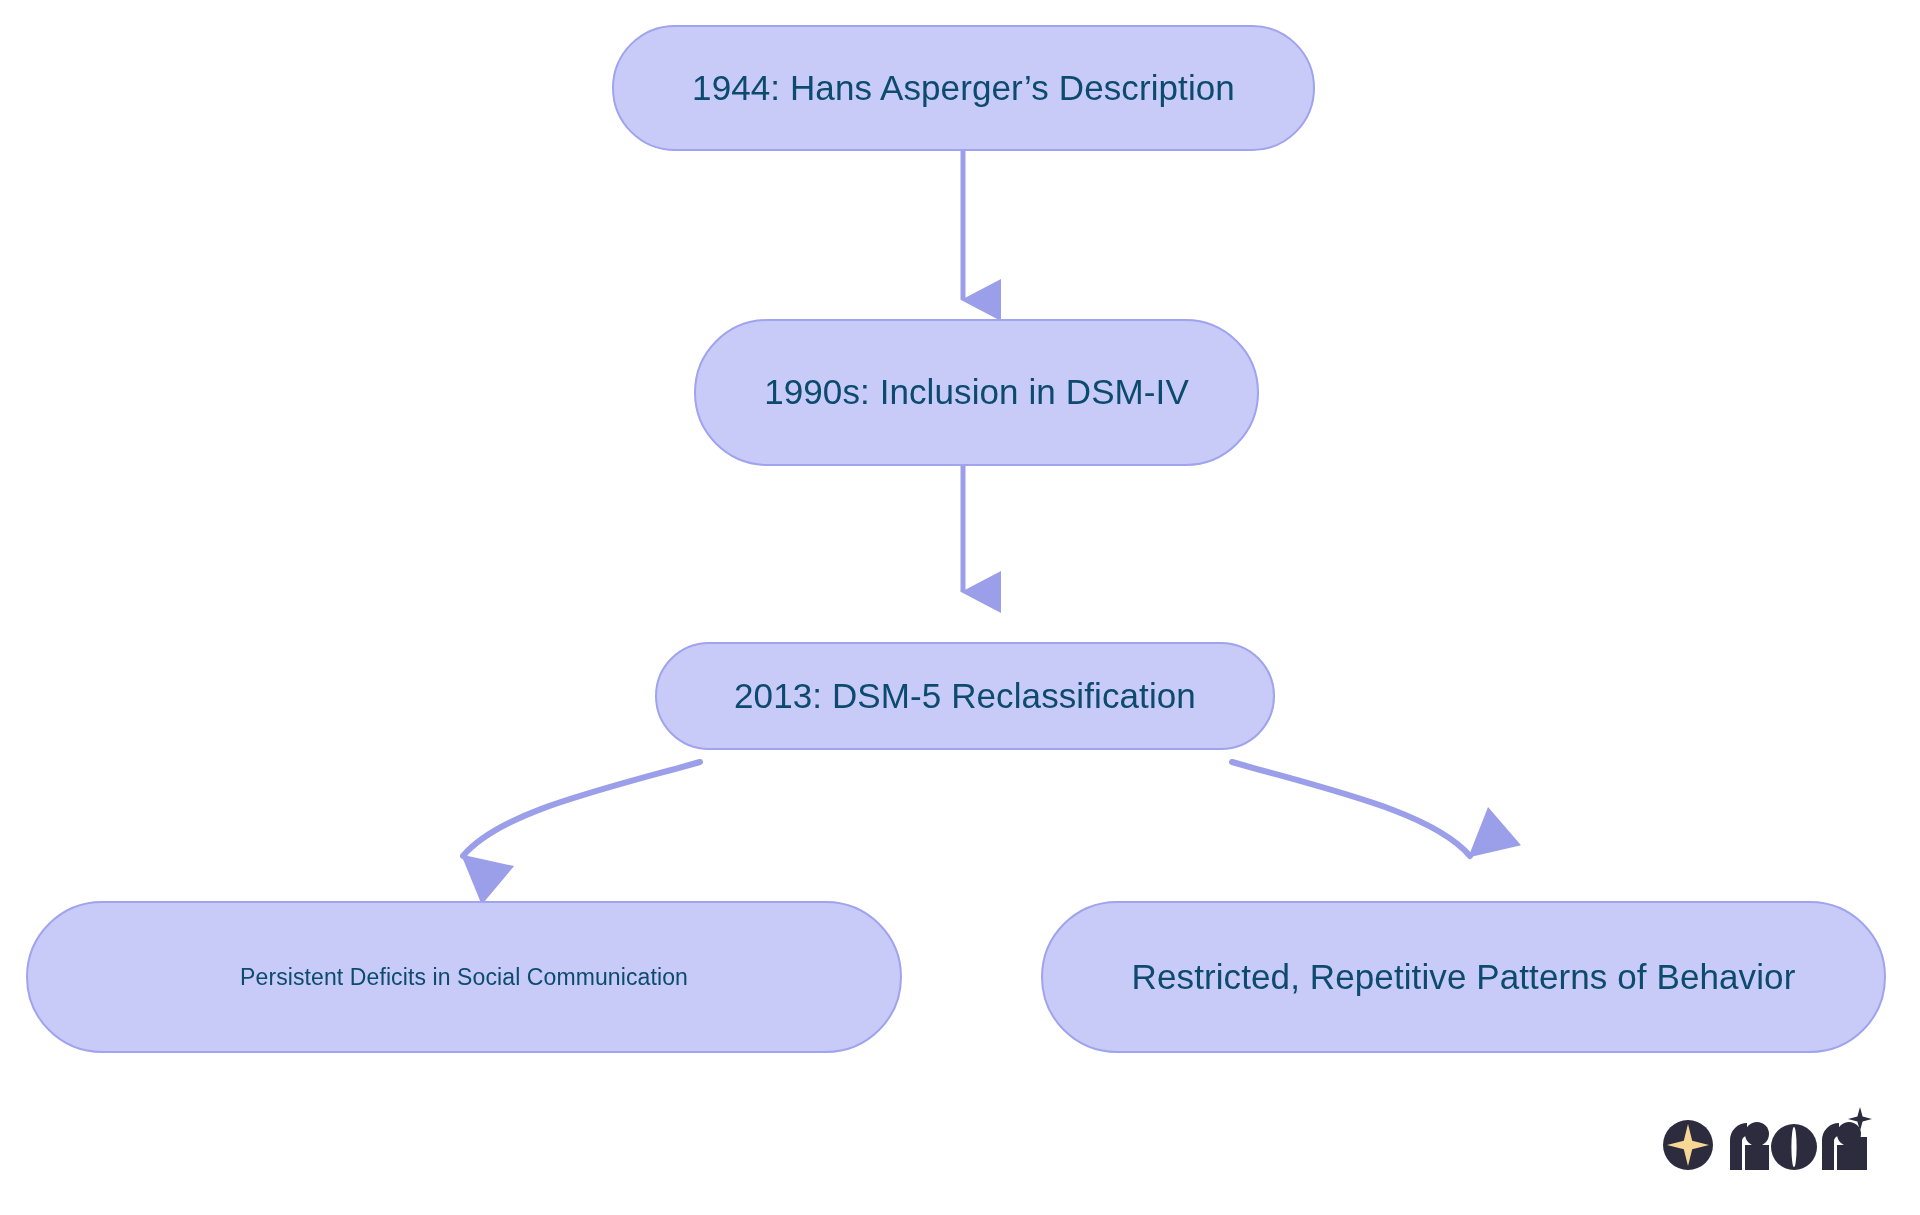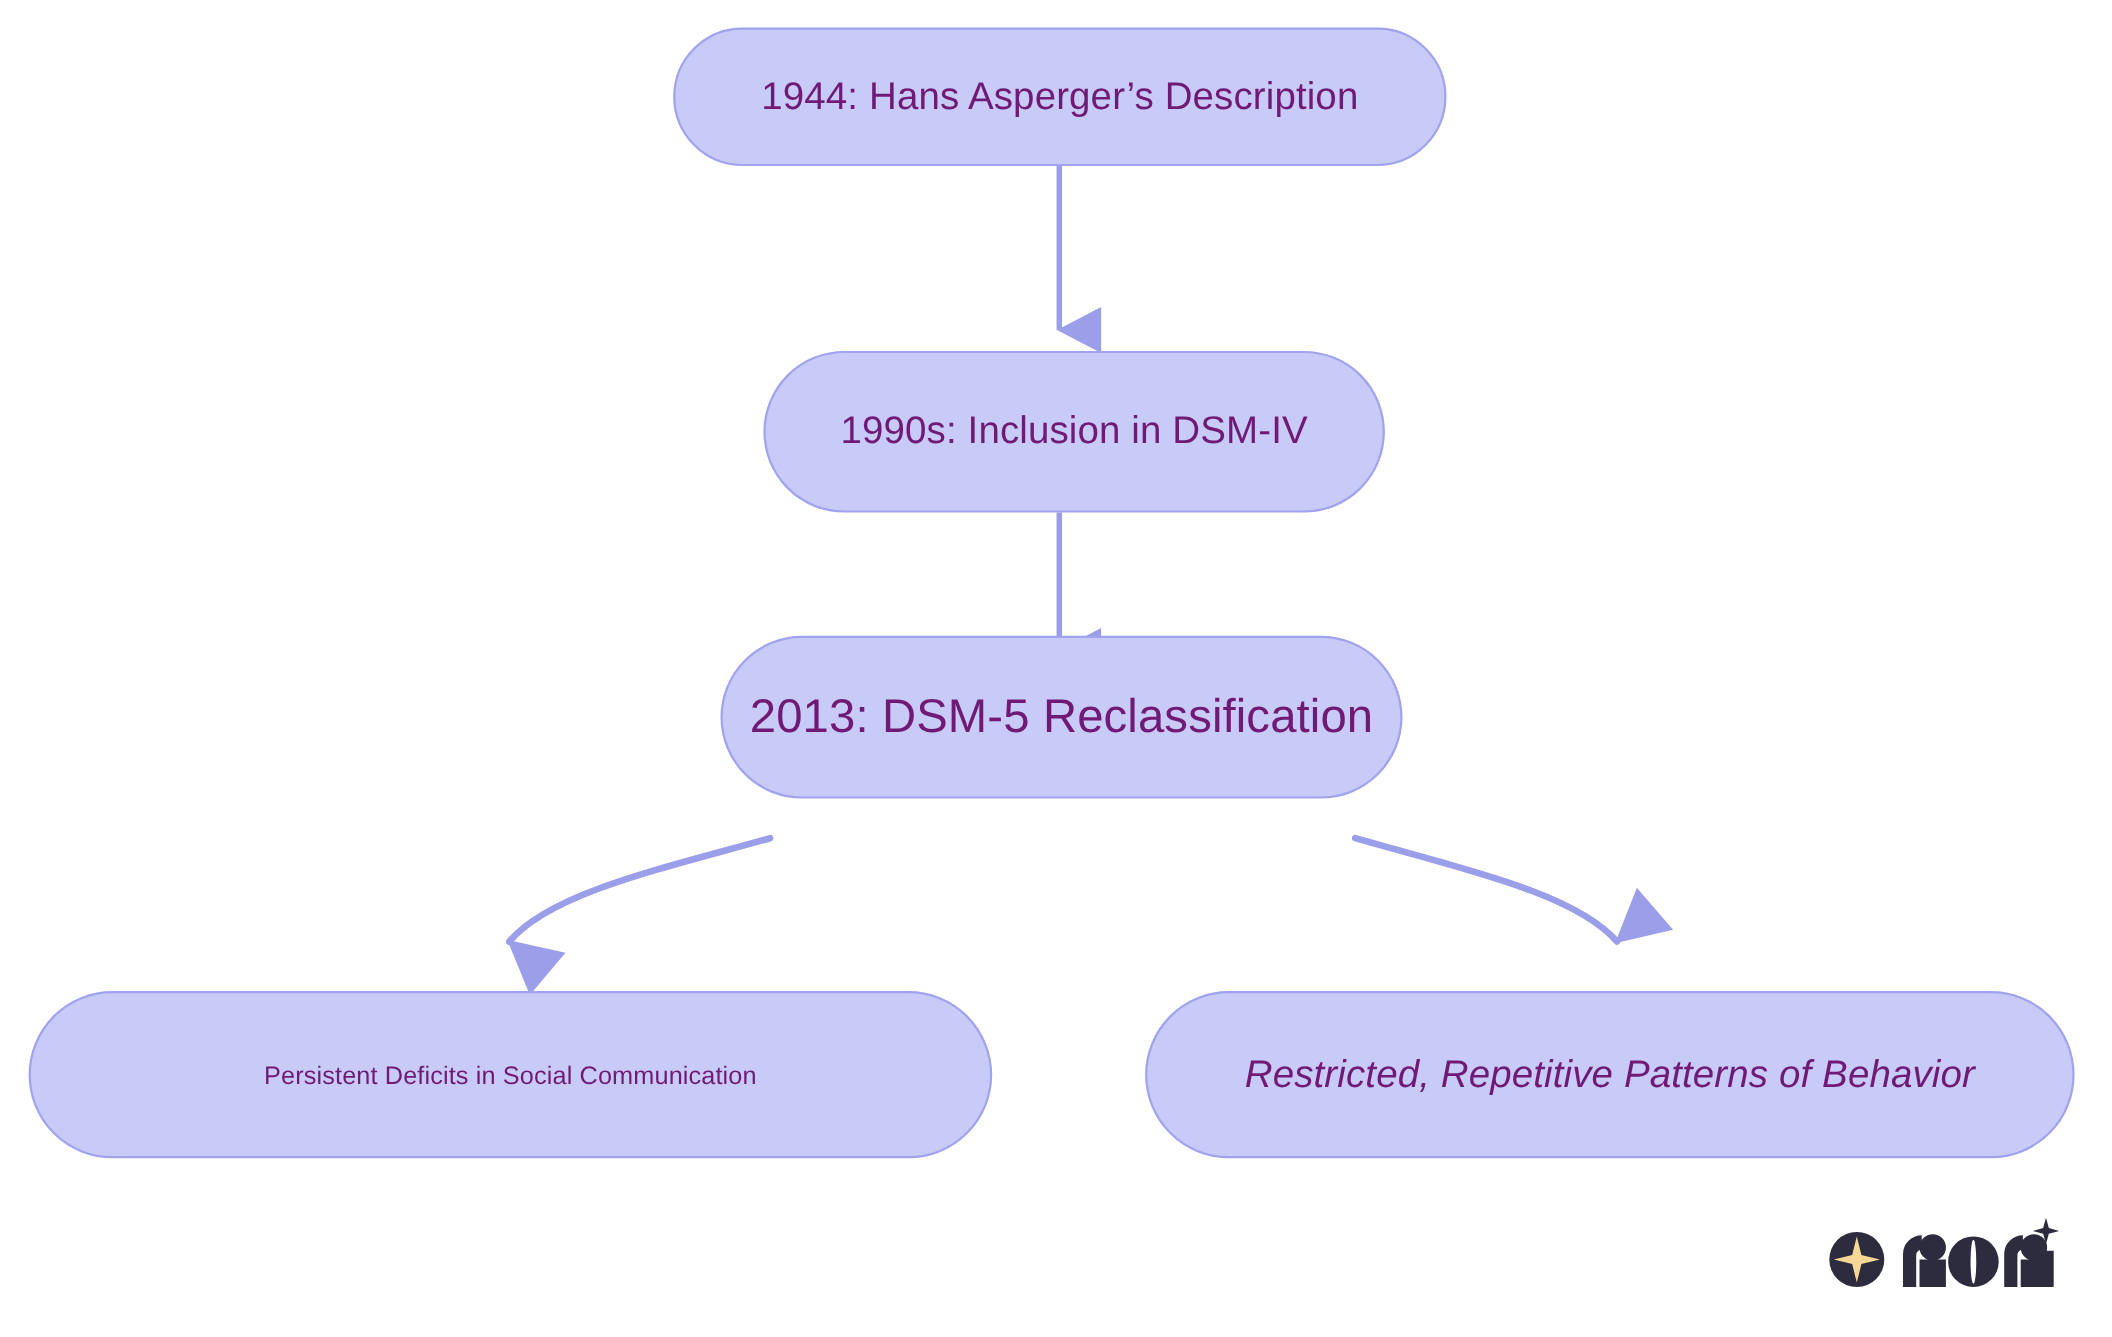--- a/index.html
+++ b/index.html
@@ -33,21 +33,21 @@
   .node {
     position: absolute;
     box-sizing: border-box;
     background: #c8caf8;
     border: 2px solid #a0a3ed;
     border-radius: 999px;
     display: flex;
     align-items: center;
     justify-content: center;
     text-align: right;
-    color: #701a75;
+    color: #0c4a6e;
     font-weight: 400;
     letter-spacing: 0.1px;
     line-height: 1.15;
     padding: 0 34px;
   }
 
   .node-label {
     display: block;
     white-space: nowrap;
   }
@@ -57,34 +57,33 @@
     left: 612px;  top: 25px;
     width: 703px; height: 126px;
     font-size: 35px;
   }
   #node-dsm4 {
     left: 694px;  top: 319px;
     width: 565px; height: 147px;
     font-size: 35px;
   }
   #node-dsm5 {
-    left: 655px;  top: 578px;
-    width: 620px; height: 148px;
-    font-size: 43px;
+    left: 655px;  top: 642px;
+    width: 620px; height: 108px;
+    font-size: 35px;
   }
   #node-social {
     left: 26px;   top: 901px;
     width: 876px; height: 152px;
     font-size: 23px;
   }
   #node-behavior {
     left: 1041px; top: 901px;
     width: 845px; height: 152px;
     font-size: 35px;
-    font-style: italic;
   }
 
   
   #brand-logo {
     position: absolute;
     right: 48px;
     bottom: 32px;
     width: 212px;
     height: 76px;
   }

